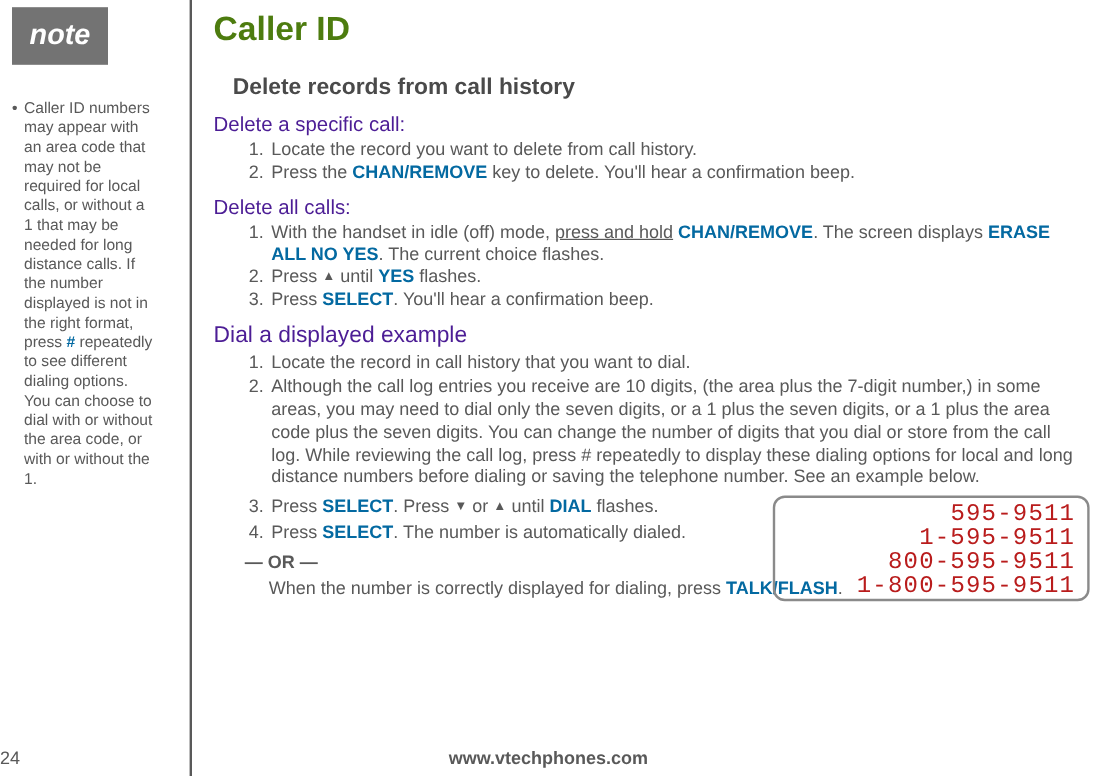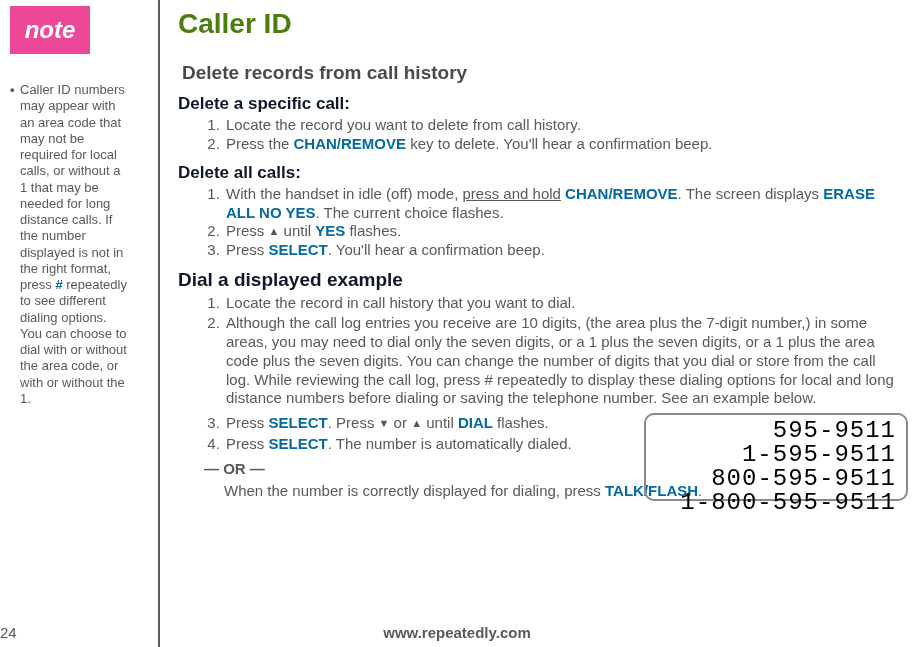--- a/index.html
+++ b/index.html
@@ -16,21 +16,21 @@
     position: relative;
     width: 914px;
     height: 647px;
   }
   .note-box {
     position: absolute;
     left: 10px;
     top: 6px;
     width: 80px;
     height: 48px;
-    background: #ec4899;
+    background: #737373;
     display: flex;
     align-items: center;
     justify-content: center;
   }
   .note-box span {
     color: #fff;
     font-size: 24px;
     font-weight: 800;
     font-family: Arial, Helvetica, sans-serif;
     font-style: italic;
@@ -71,30 +71,30 @@
     font-size: 15px;
     line-height: 1.25;
   }
   h1.title {
     margin: 0 0 20px 0;
     font-size: 28px;
     font-weight: bold;
     color: #4d7c0f;
   }
   h2.subtitle {
-    margin: 2px 0 6px 4px;
+    margin: 2px 0 6px 16px;
     font-size: 19px;
     font-weight: bold;
     color: #4a4a4a;
   }
   h3.section {
     margin: 8px 0 2px 0;
     font-size: 17px;
-    font-weight: bold;
-    color: #0f172a;
+    font-weight: normal;
+    color: #4c1d95;
   }
   ol {
     margin: 2px 0 6px 0;
     padding-left: 46px;
   }
   ol li {
     margin-bottom: 2px;
     padding-left: 2px;
   }
   .tight li {
@@ -126,23 +126,23 @@
     position: absolute;
     right: 6px;
     top: 413px;
     width: 264px;
     height: 88px;
     border: 2px solid #8a8a8a;
     border-radius: 10px;
     padding: 4px 10px 4px 4px;
     box-sizing: border-box;
     font-family: "Courier New", monospace;
-    font-size: 24px;
+    font-size: 20px;
     line-height: 1.0;
-    color: #000000;
+    color: #b91c1c;
     text-align: right;
     letter-spacing: 1px;
   }
   .display-box div {
     white-space: pre;
   }
   .arrow {
     display: inline-block;
     font-size: 11px;
     vertical-align: middle;
@@ -198,14 +198,14 @@
   </div>
 
   <div class="display-box">
     <div>595-9511</div>
     <div>1-595-9511</div>
     <div>800-595-9511</div>
     <div>1-800-595-9511</div>
   </div>
 
   <div class="page-num">24</div>
-  <div class="footer">www.repeatedly.com</div>
+  <div class="footer">www.vtechphones.com</div>
 </div>
 
 </body></html>

